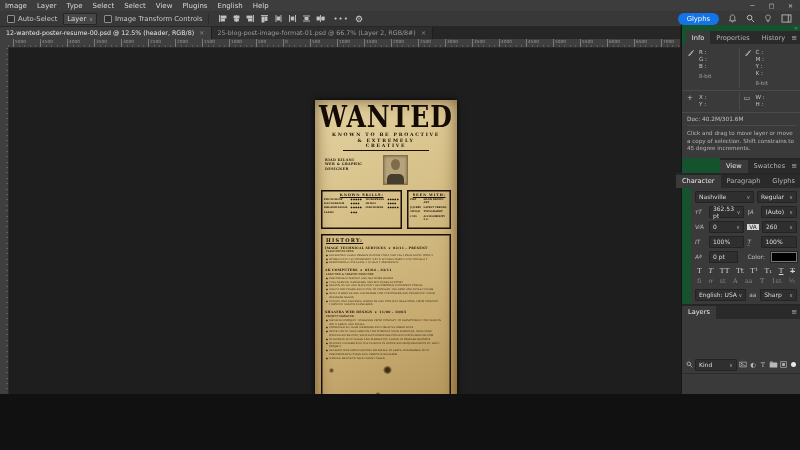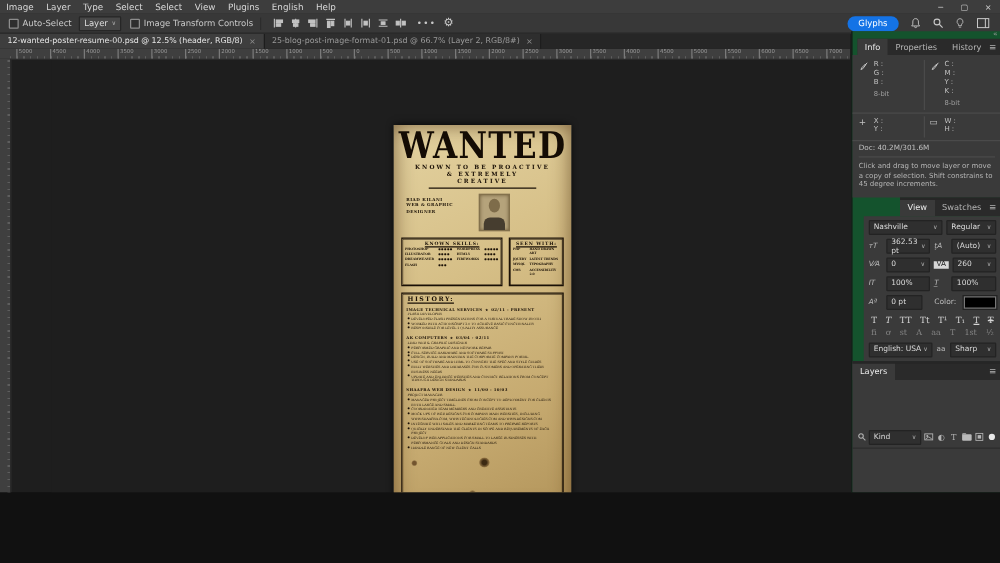--- a/index.html
+++ b/index.html
@@ -522,20 +522,25 @@
       <div class="doc-line">Doc: 40.2M/301.6M</div>
       <div class="help-text">Click and drag to move layer or move a copy of selection. Shift constrains to 45 degree increments.</div>
     </div>
 
     <div class="ptabs" id="color-tabs" style="border-top:2px solid #262626">
         <span class="ptab active">View</span>
         <span class="ptab">Swatches</span>
         <span class="burger">≡</span>
       </div>
 
+    <div class="ptabs" id="char-tabs" style="border-top:2px solid #262626">
+        <span class="ptab active">Character</span>
+        <span class="ptab">Paragraph</span>
+        <span class="ptab">Glyphs</span>
+      </div>
     <div class="pbody char-body">
       <div class="crow">
         <span class="cfield" style="flex:1.6">
           <span>Nashville</span>
           <span class="dd">∨</span>
         </span>
         <span class="cfield">
           <span>Regular</span>
           <span class="dd">∨</span>
         </span>

